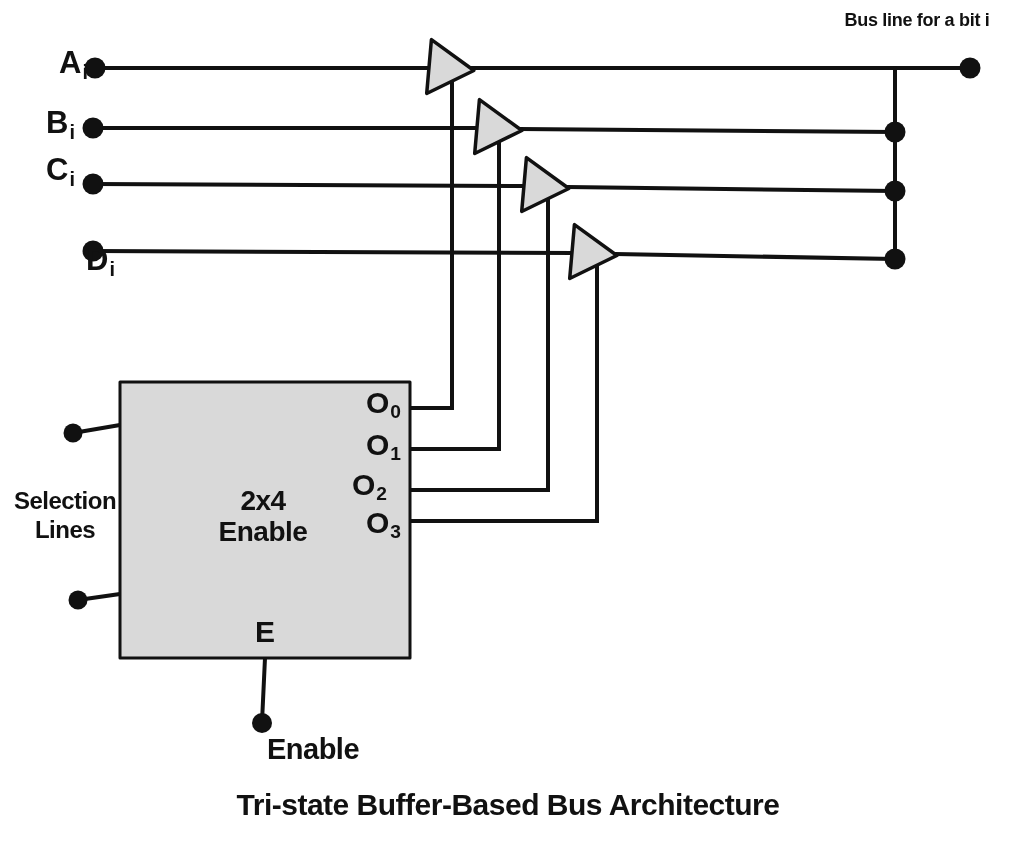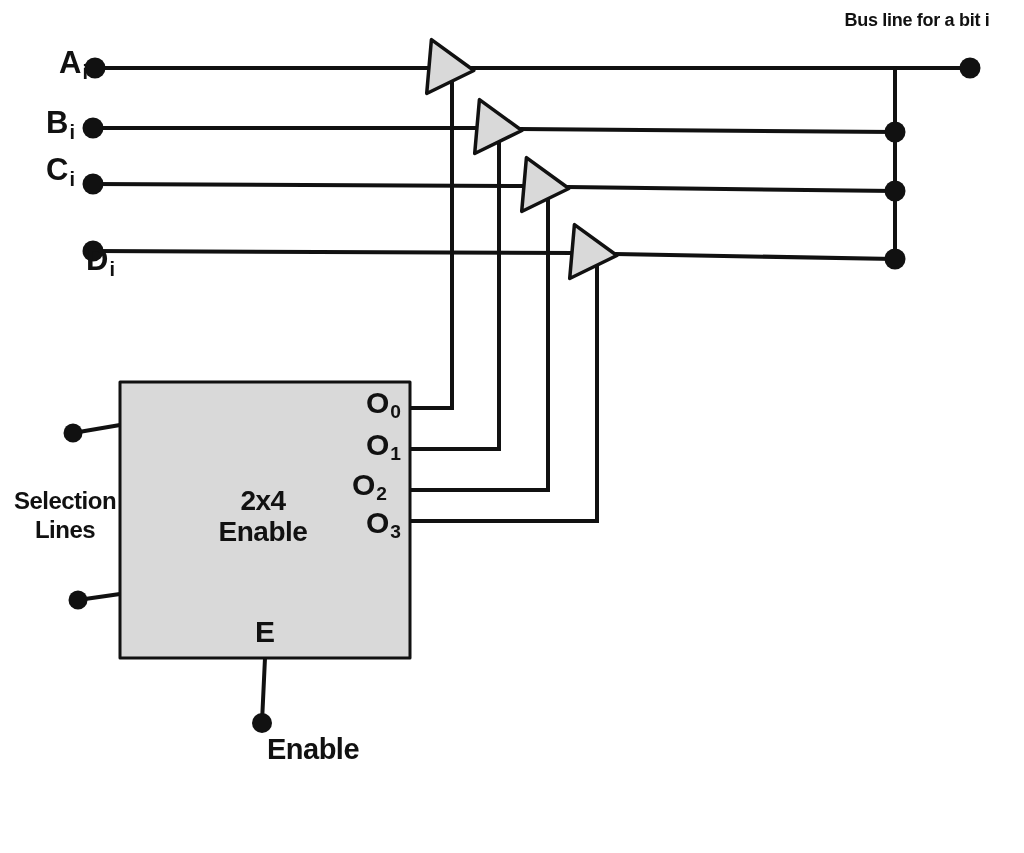--- a/index.html
+++ b/index.html
@@ -92,14 +92,15 @@
   <div class="lbl decoder-name center" style="left:263px;top:487px;">2x4</div>
   <div class="lbl decoder-name center" style="left:263px;top:518px;">Enable</div>
 
   <div class="lbl e-pin center" style="left:265px;top:617px;">E</div>
 
   <div class="lbl sel-label center" style="left:65px;top:489px;">Selection</div>
   <div class="lbl sel-label center" style="left:65px;top:518px;">Lines</div>
 
   <div class="lbl enable-label center" style="left:284px;top:735px;margin-left:29px;">Enable</div>
 
+  <div class="lbl title center" style="left:508px;top:790px;">Tri-state Buffer-Based Bus Architecture</div>
 
 </div>
 
 </body></html>

